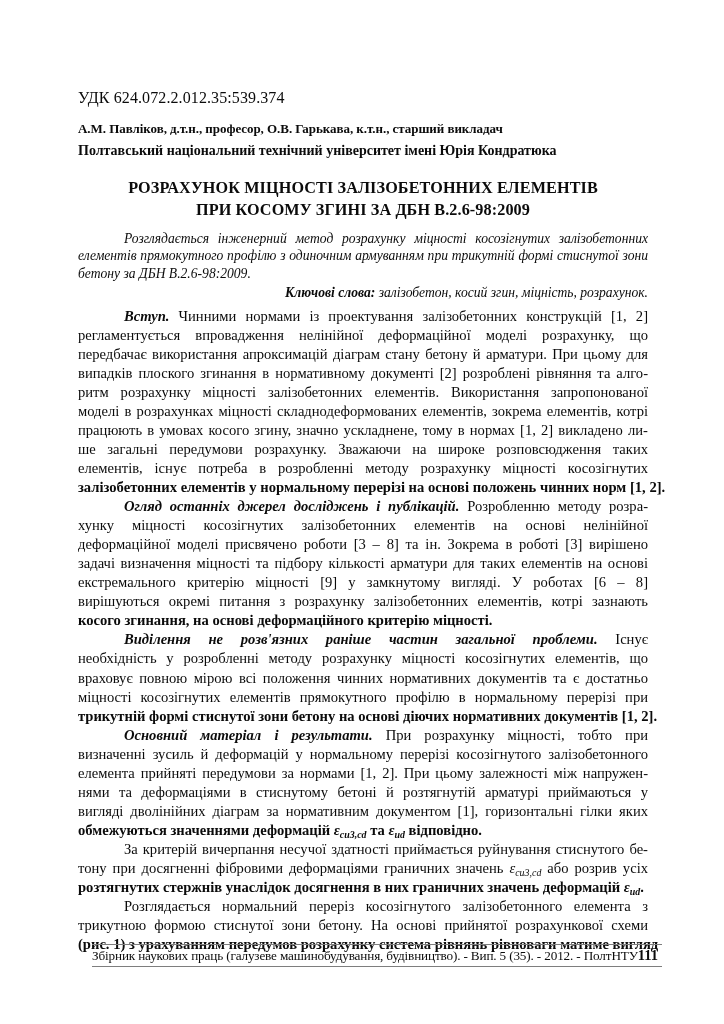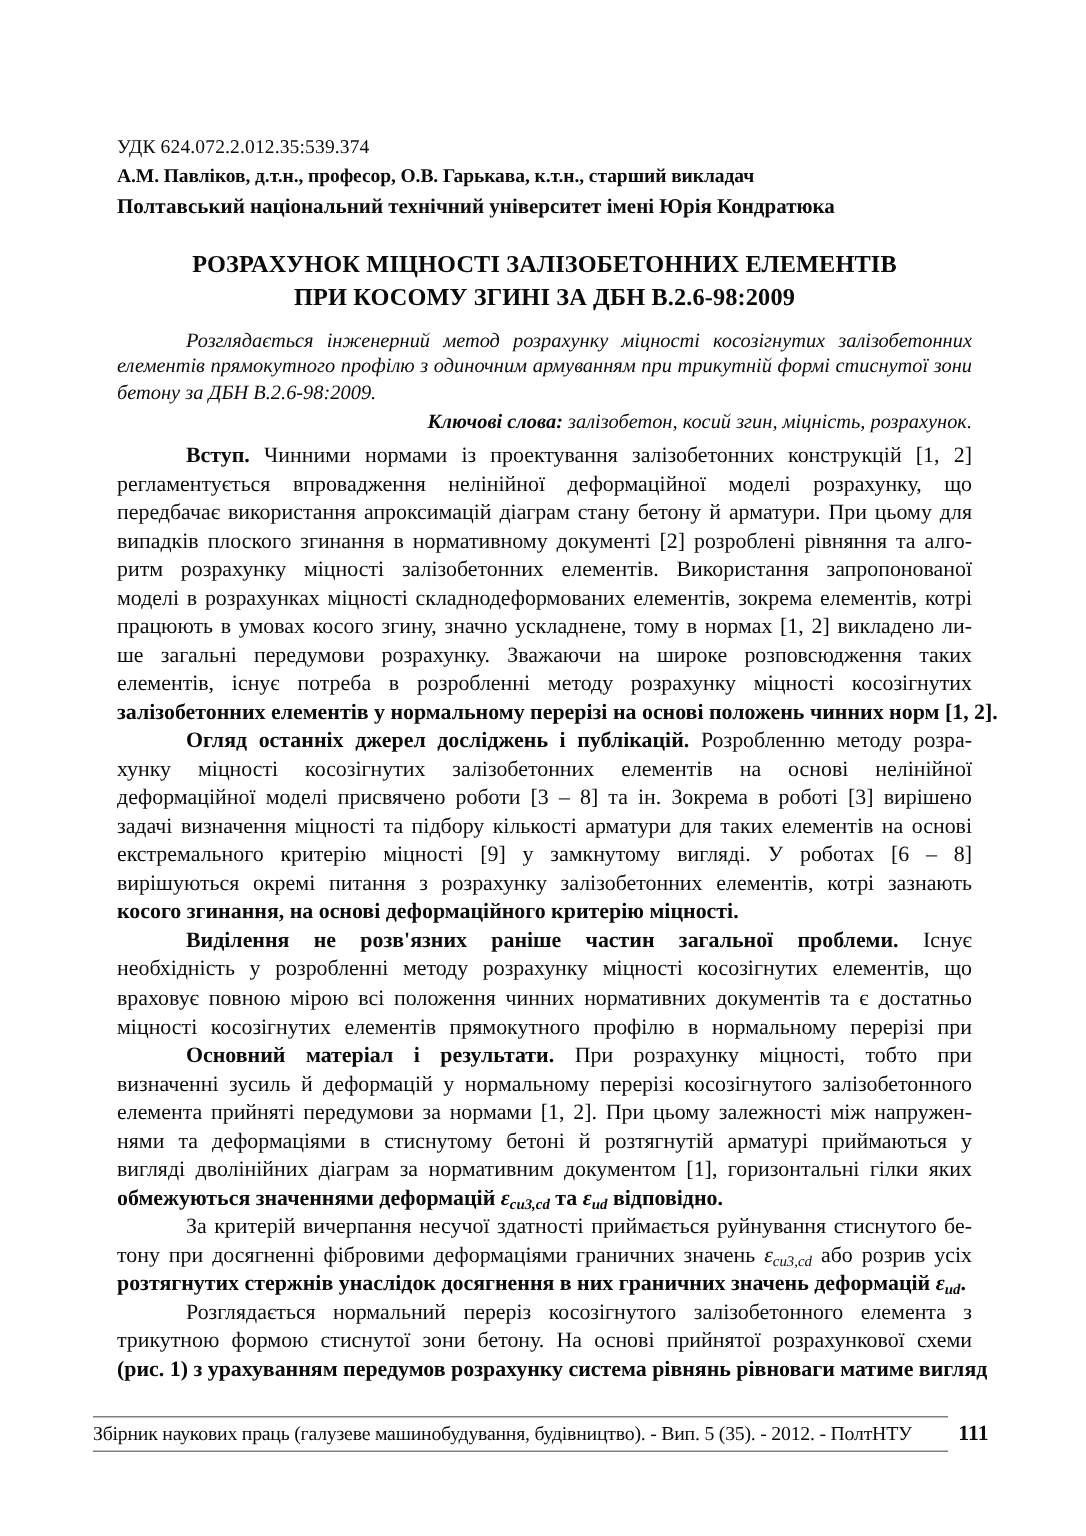--- a/index.html
+++ b/index.html
@@ -25,23 +25,23 @@
   }
   .content {
     position: absolute;
     left: 78px;
     top: 88px;
     width: 570px;
   }
 
   
   .udk {
-    font-size: 13px;
+    font-size: 16px;
     line-height: 19px;
-    margin: 0 0 0 0;
+    margin: 0 0 12px 0;
     letter-spacing: 0.1px;
   }
   .author-line {
     font-size: 13px;
     font-weight: bold;
     line-height: 20px;
     margin: 0 0 2px 0;
     letter-spacing: -0.05px;
   }
   .affiliation {
@@ -76,20 +76,21 @@
     text-align: right;
     text-indent: 46px;
     margin: 2px 0 0 0;
   }
   .keywords .kw-label {
     font-weight: bold;
     font-style: italic;
   }
   .runin {
     font-weight: bold;
+    font-style: italic;
   }
 
   
   .just-lines {
     font-size: 14.6px;
     line-height: 19.05px;
     margin: 0;
   }
   .just-lines .ln {
     display: block;
@@ -113,30 +114,29 @@
   var.sym sub {
     font-style: italic;
     font-size: 0.68em;
     line-height: 0;
     vertical-align: -0.28em;
   }
 
   
   .footer {
     position: absolute;
-    left: 62px;
+    left: 92px;
     top: 944px;
     width: 570px;
     border-top: 1.4px solid #7e7e7e;
     border-bottom: 1.4px solid #7e7e7e;
     padding: 2px 0 2px 0;
     display: flex;
     align-items: baseline;
     justify-content: space-between;
-    gap: 31px;
   }
   .footer-text {
     font-size: 13.2px;
     line-height: 17px;
     letter-spacing: -0.15px;
     white-space: nowrap;
   }
   .footer-page {
     font-size: 14.5px;
     font-weight: bold;
@@ -190,20 +190,21 @@
     </div>
 
     <div class="just-lines">
       <span class="ln ind"><span class="runin">Виділення не розв'язних раніше частин загальної проблеми.</span> <span>Існує</span></span>
       <span class="ln">необхідність у розробленні методу розрахунку міцності косозігнутих елементів, що</span>
       <span class="ln">враховує повною мірою всі положення чинних нормативних документів та є достатньо</span>
     </div>
 
     <div class="just-lines">
       <span class="ln">міцності косозігнутих елементів прямокутного профілю в нормальному перерізі при</span>
+      <span class="ln last">трикутній формі стиснутої зони бетону на основі діючих нормативних документів [1, 2].</span>
     </div>
 
     <div class="just-lines">
       <span class="ln ind"><span class="runin">Основний матеріал і результати.</span> <span>При розрахунку міцності, тобто при</span></span>
       <span class="ln">визначенні зусиль й деформацій у нормальному перерізі косозігнутого залізобетонного</span>
       <span class="ln">елемента прийняті передумови за нормами [1, 2]. При цьому залежності між напружен-</span>
       <span class="ln">нями та деформаціями в стиснутому бетоні й розтягнутій арматурі приймаються у</span>
       <span class="ln">вигляді дволінійних діаграм за нормативним документом [1], горизонтальні гілки яких</span>
       <span class="ln last"><span>обмежуються значеннями деформацій </span><var class="sym"><span>ε</span><sub>cu3,cd</sub></var><span> та </span><var class="sym"><span>ε</span><sub>ud</sub></var><span> відповідно.</span></span>
     </div>

